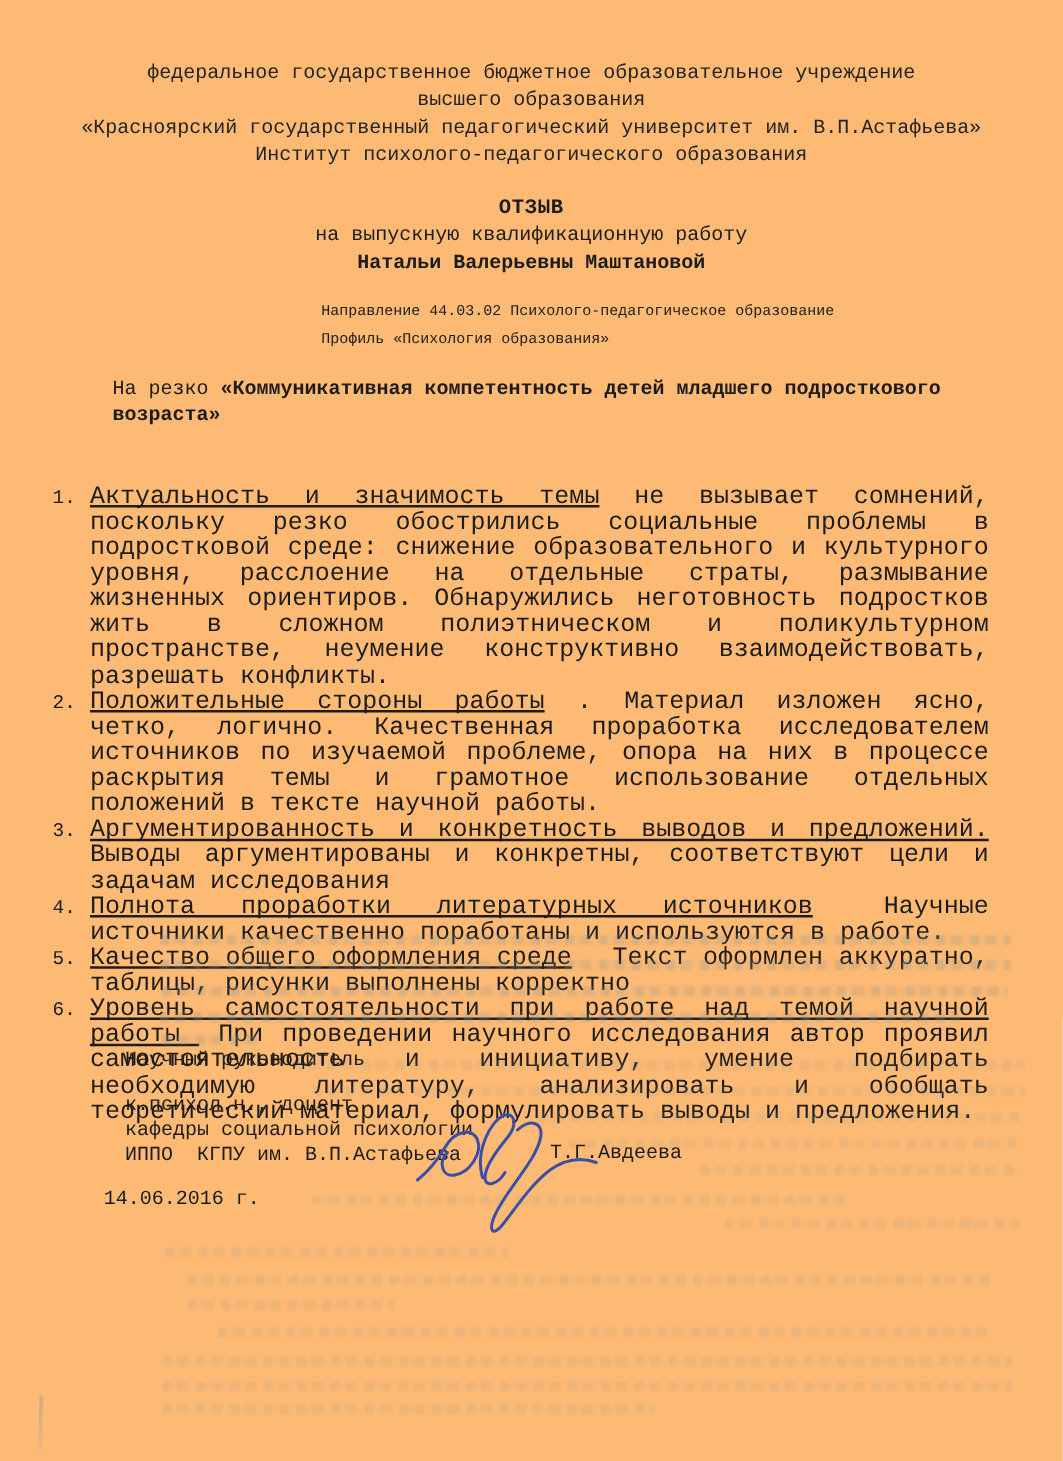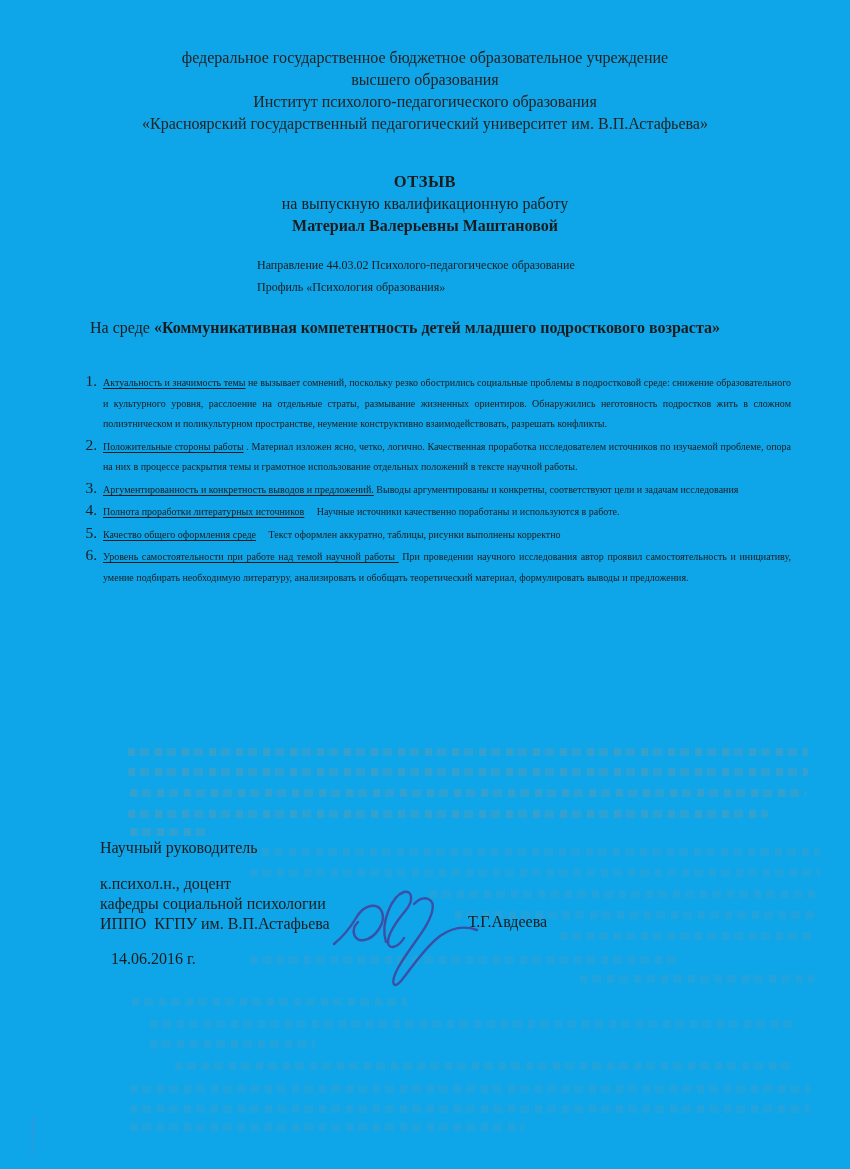--- a/index.html
+++ b/index.html
@@ -3,41 +3,41 @@
 <meta charset="utf-8">
 <style>
   html,body{margin:0;padding:0;}
   body{
     width:850px;height:1169px;
     background:#e9e9e9;
     font-family:"Liberation Serif","DejaVu Serif",serif;
   }
   .page{
     position:relative;width:850px;height:1169px;overflow:hidden;
-    background:#0ea5e9;color:#1c1c1c;
+    background:#fdba74;color:#1c1c1c;font-family:Liberation Mono, monospace;
   }
   
   .org-header{
     padding-top:47px;text-align:center;
     font-size:16px;line-height:22px;color:#232323;
   }
   
-  .title-block{margin-top:36px;text-align:center;font-size:16px;line-height:22px;}
+  .title-block{margin-top:20px;text-align:center;font-size:16px;line-height:22px;}
   .title-block .main{font-weight:bold;font-size:16.5px;letter-spacing:.5px;}
   .title-block .author{font-weight:bold;}
   
   .program{margin:17px 0 0 257px;font-size:12px;line-height:22px;}
   
   .theme{margin:19px 40px 0 90px;font-size:16px;line-height:21px;}
   .theme b{font-weight:bold;}
   
   ol.review{
-    margin:33px 59px 0 0;
-    padding-left:101px;
-    font-size:10px;line-height:20.5px;
+    margin:45px 59px 0 0;
+    padding-left:70px;
+    font-size:20px;line-height:20.5px;
   }
   ol.review li{
     text-align:justify;
     padding-left:2px;
   }
   ol.review li::marker{font-size:15.5px;}
   .lead{text-decoration:underline;text-decoration-skip-ink:none;text-underline-offset:2px;}
   
   .abs{position:absolute;font-size:16px;line-height:20px;white-space:pre;}
   
@@ -59,36 +59,36 @@
   }
 </style>
 </head>
 <body>
 
 <div class="page">
 
   <div class="org-header">
     <div>федеральное государственное бюджетное образовательное учреждение</div>
     <div>высшего образования</div>
+    <div>«Красноярский государственный педагогический университет им. В.П.Астафьева»</div>
     <div>Институт психолого-педагогического образования</div>
-    <div>«Красноярский государственный педагогический университет им. В.П.Астафьева»</div>
   </div>
 
   <div class="title-block">
     <div class="main">ОТЗЫВ</div>
     <div>на выпускную квалификационную работу</div>
-    <div class="author">Материал Валерьевны Маштановой</div>
+    <div class="author">Натальи Валерьевны Маштановой</div>
   </div>
 
   <div class="program">
     <div>Направление 44.03.02 Психолого-педагогическое образование</div>
     <div>Профиль «Психология образования»</div>
   </div>
 
-  <div class="theme"><span>На среде </span><b>«Коммуникативная компетентность детей младшего подросткового возраста»</b></div>
+  <div class="theme"><span>На резко </span><b>«Коммуникативная компетентность детей младшего подросткового возраста»</b></div>
 
   <ol class="review">
     <li><span class="lead">Актуальность и значимость темы</span><span> не вызывает сомнений, поскольку резко обострились социальные проблемы в подростковой среде: снижение образовательного и культурного уровня, расслоение на отдельные страты, размывание жизненных ориентиров. Обнаружились неготовность подростков жить в сложном полиэтническом и поликультурном пространстве, неумение конструктивно взаимодействовать, разрешать конфликты.</span></li>
     <li><span class="lead">Положительные стороны работы</span><span> . Материал изложен ясно, четко, логично. Качественная проработка исследователем источников по изучаемой проблеме, опора на них в процессе раскрытия темы и грамотное использование отдельных положений в тексте научной работы.</span></li>
     <li><span class="lead">Аргументированность и конкретность выводов и предложений.</span><span> Выводы аргументированы и конкретны, соответствуют цели и задачам исследования</span></li>
     <li><span class="lead">Полнота проработки литературных источников</span><span>  Научные источники качественно поработаны и используются в работе.</span></li>
     <li><span class="lead">Качество общего оформления среде</span><span>  Текст оформлен аккуратно, таблицы, рисунки выполнены корректно</span></li>
     <li><span class="lead">Уровень самостоятельности при работе над темой научной работы&nbsp;</span><span> При проведении научного исследования автор проявил самостоятельность и инициативу, умение подбирать необходимую литературу, анализировать и обобщать теоретический материал, формулировать выводы и предложения.</span></li>
   </ol>
 
@@ -111,22 +111,22 @@
   <div class="ghost faint" style="left:150px;top:1040px;width:165px;"></div>
   <div class="ghost faint" style="left:175px;top:1062px;width:615px;"></div>
   <div class="ghost faint" style="left:130px;top:1085px;width:680px;"></div>
   <div class="ghost faint" style="left:130px;top:1105px;width:680px;"></div>
   <div class="ghost faint" style="left:130px;top:1123px;width:395px;"></div>
 
   <div class="abs" style="left:100px;top:838px;">Научный руководитель</div>
   <div class="abs" style="left:100px;top:874px;">к.психол.н., доцент</div>
   <div class="abs" style="left:100px;top:914px;">ИППО&nbsp; КГПУ им. В.П.Астафьева</div>
   <div class="abs" style="left:100px;top:894px;">кафедры социальной психологии</div>
-  <div class="abs" style="left:468px;top:912px;">Т.Г.Авдеева</div>
-  <div class="abs" style="left:111px;top:949px;">14.06.2016 г.</div>
+  <div class="abs" style="left:440px;top:912px;">Т.Г.Авдеева</div>
+  <div class="abs" style="left:83px;top:949px;">14.06.2016 г.</div>
 
   <svg class="sig-svg" width="150" height="110" viewBox="0 0 150 110">
     <path d="M4,66 C14,58 20,50 26,40 C34,26 48,24 52,34 C56,44 46,60 34,62 C24,64 20,52 28,44" stroke="#3c4fa6" stroke-width="2.4"></path>
     <path d="M56,64 C50,44 62,18 74,14 C82,12 84,22 76,32 C66,44 58,56 58,64 C58,72 68,70 74,60" stroke="#3c4fa6" stroke-width="2.4"></path>
     <path d="M84,26 C94,16 106,20 102,34 C97,52 80,68 68,90 C60,105 63,112 71,103 C81,91 94,70 110,58 C124,48 136,48 147,52" stroke="#3c4fa6" stroke-width="2.4"></path>
   </svg>
 
   <div class="pen-mark"></div>
 
 </div>

